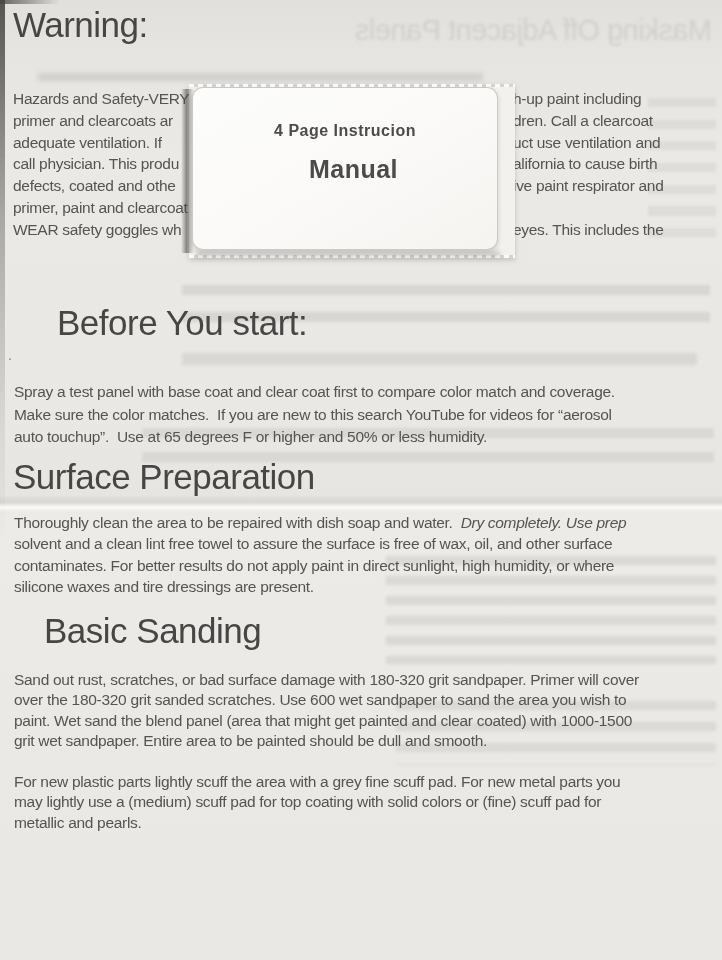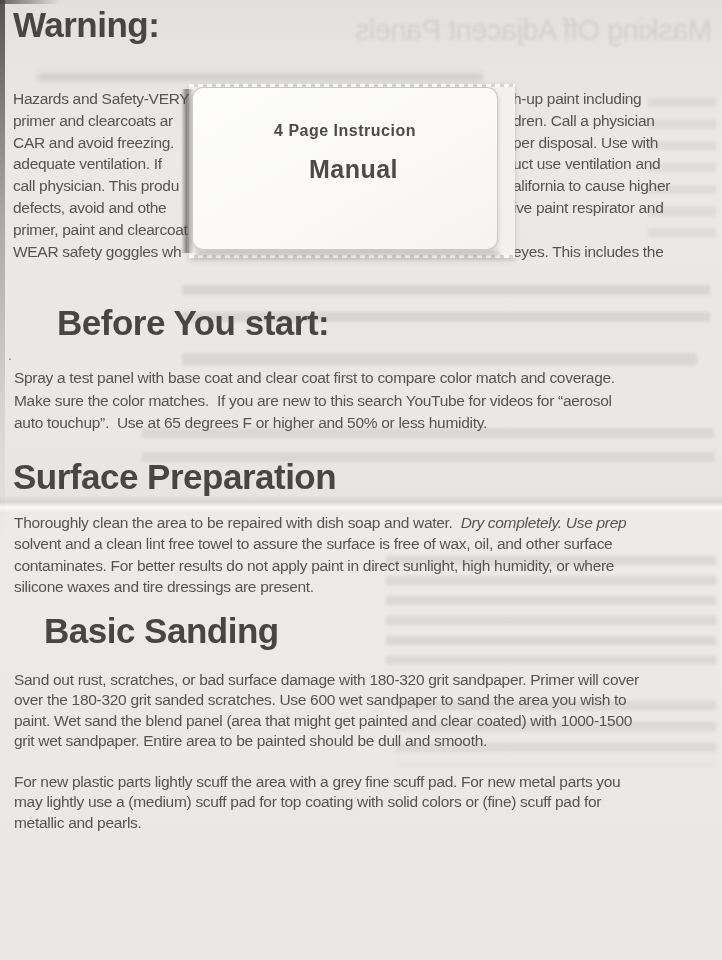--- a/index.html
+++ b/index.html
@@ -34,29 +34,29 @@
   .bl-c { left:182px; top:353px; width:515px; height:12px;
     background:rgba(150,148,143,.20); }
   .bl-d { left:142px; top:428px; width:572px; height:46px;
     background:repeating-linear-gradient(180deg,rgba(150,148,143,.18) 0 10px,transparent 10px 24px); }
   .bl-e { left:386px; top:556px; width:330px; height:108px;
     background:repeating-linear-gradient(180deg,rgba(150,148,143,.20) 0 9px,transparent 9px 20px); }
   .bl-f { left:396px; top:701px; width:320px; height:64px;
     background:repeating-linear-gradient(180deg,rgba(150,148,143,.18) 0 9px,transparent 9px 21px); }
   
   .h1 { position:absolute; left:13px; font-size:35px; line-height:42px;
-    letter-spacing:-.5px; color:#474645; font-weight:700; white-space:nowrap;text-align:center; }
+    letter-spacing:-.5px; color:#474645; font-weight:400; white-space:nowrap;text-align:center; }
   #h-warning  { top:4px; }
   #h-before   { top:302px;margin-left:44px; }
   #h-surface  { top:456px; }
   #h-basic    { top:610px; left:16px;margin-left:28px; }
   
   .body-text { position:absolute; left:14px; font-size:15.5px; letter-spacing:-.3px;
     color:#555450; white-space:pre; }
-  #p-before  { top:367px; line-height:22.5px; }
+  #p-before  { top:381px; line-height:22.5px; }
   #p-surface { top:512px; line-height:21.3px; }
   #p-sand1   { top:670px; line-height:20.4px; }
   #p-sand2   { top:772px; line-height:20.4px; }
   .it { font-style:italic; }
   .stray-dot { position:absolute; left:8px; top:346px; font-size:15px; color:#84827e; }
   
   .warn-rows { position:absolute; left:13px; top:90px; width:700px; }
   .wrow { position:relative; height:21.8px; font-size:15.5px; letter-spacing:-.3px;
     color:#555450; white-space:nowrap; }
   .wleft  { display:inline-block; max-width:176px; overflow:hidden; white-space:nowrap;
@@ -103,36 +103,32 @@
 
   <div class="h1" id="h-warning">Warning:</div>
 
   <div class="warn-rows">
     <div class="wrow">
       <span class="wleft">Hazards and Safety-VERY</span>
       <span class="wright">h-up paint including</span>
     </div>
     <div class="wrow">
       <span class="wleft">primer and clearcoats ar</span>
-      <span class="wright">dren. Call a physician</span>
-    </div>
-    <div class="wrow">
-      <span class="wleft">CAR and avoid freezing.</span>
-      <span class="wright">per disposal. Use with</span>
+      <span class="wright">dren. Call a clearcoat</span>
     </div>
     <div class="wrow">
       <span class="wleft">adequate ventilation. If</span>
       <span class="wright">uct use ventilation and</span>
     </div>
     <div class="wrow">
       <span class="wleft">call physician. This produ</span>
-      <span class="wright">alifornia to cause higher</span>
+      <span class="wright">alifornia to cause birth</span>
     </div>
     <div class="wrow">
-      <span class="wleft">defects, avoid and othe</span>
+      <span class="wleft">defects, coated and othe</span>
       <span class="wright">ive paint respirator and</span>
     </div>
     <div class="wrow">
       <span class="wleft no-clip">primer, paint and clearcoat.</span>
     </div>
     <div class="wrow">
       <span class="wleft">WEAR safety goggles wh</span>
       <span class="wright">eyes. This includes the</span>
     </div>
   </div>

